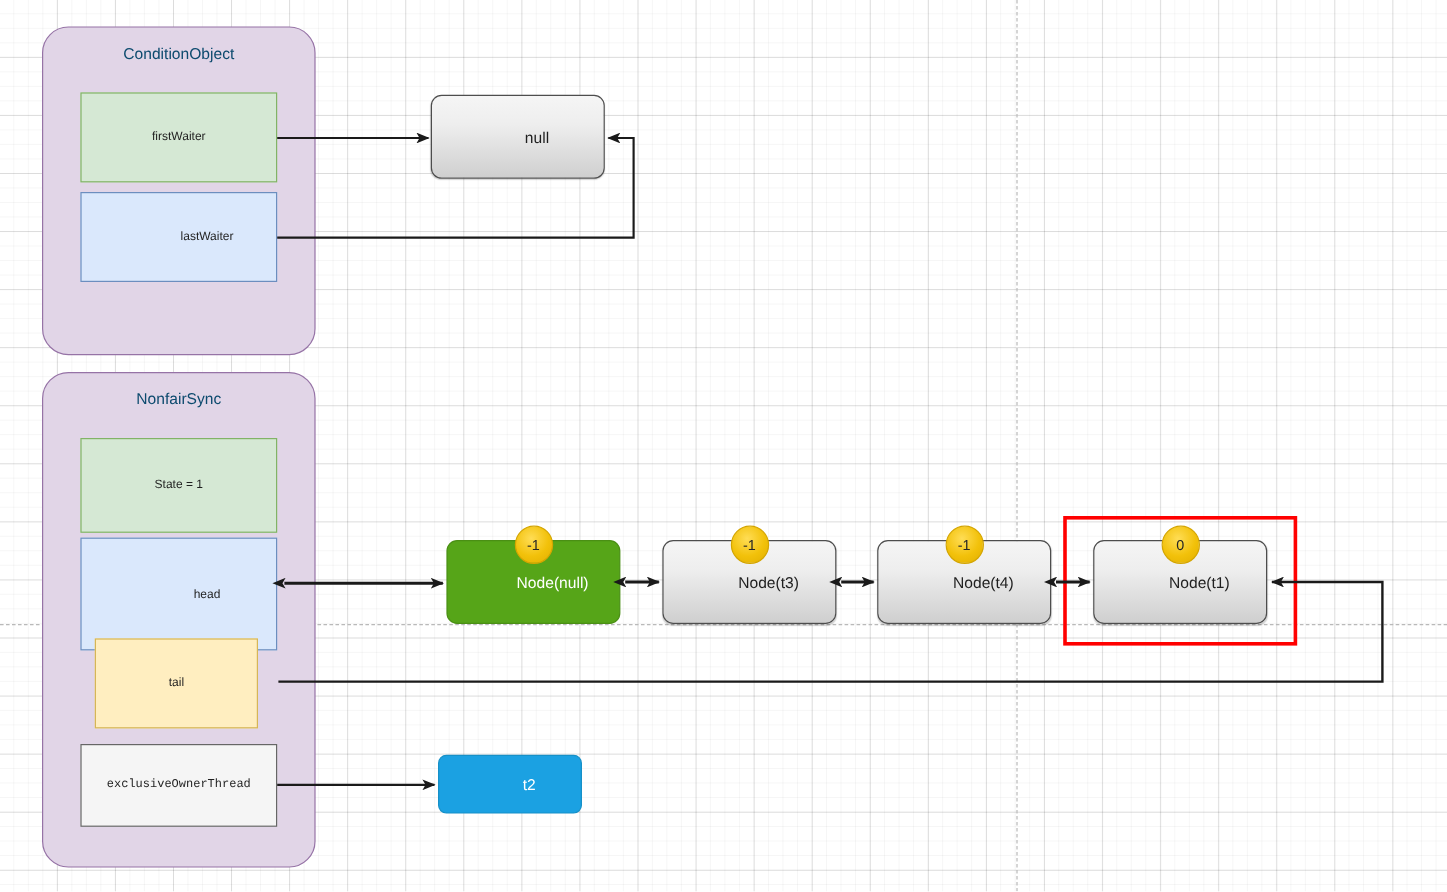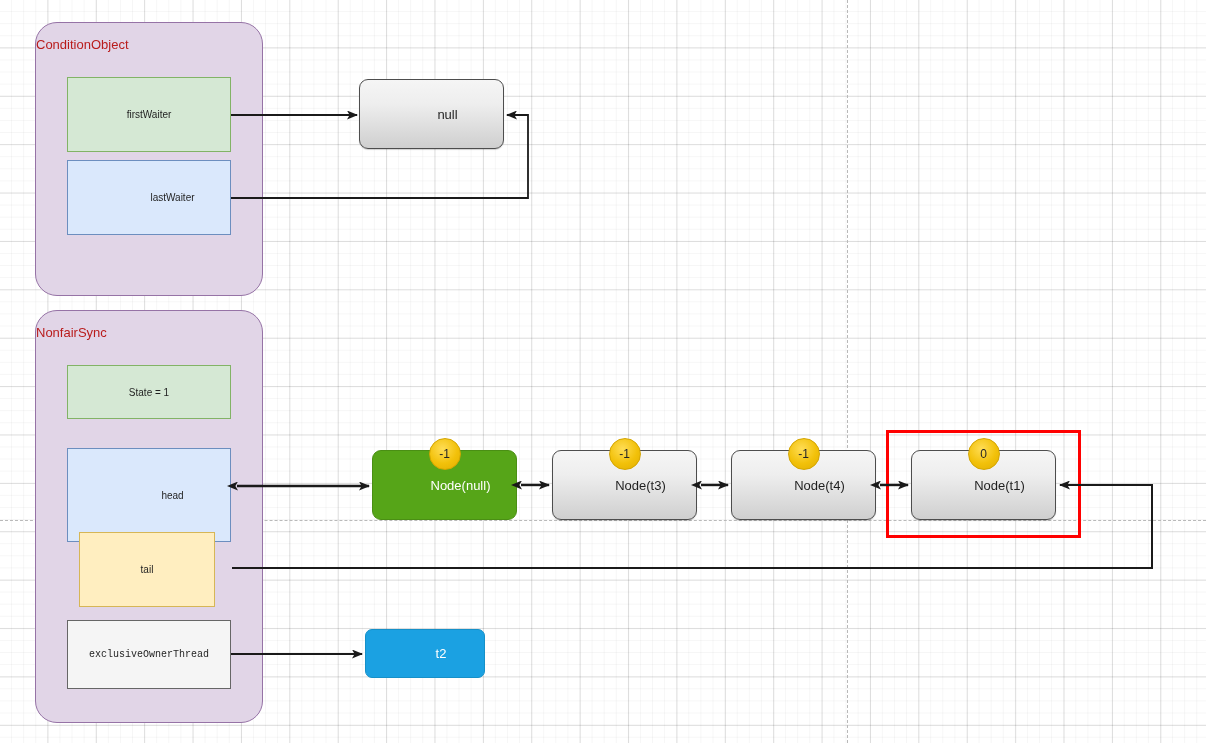--- a/index.html
+++ b/index.html
@@ -42,22 +42,23 @@
     position: absolute;
     background: #e1d5e7;
     border: 1px solid #9673a6;
     border-radius: 22px;
     box-sizing: border-box;
   }
   .panel-title {
     position: absolute;
     left: 0;
     right: 0;
+    text-align: center;
     font-size: 13px;
-    color: #b91c1c;
+    color: #0c4a6e;
   }
   .field {
     position: absolute;
     box-sizing: border-box;
     display: flex;
     align-items: center;
     justify-content: center;
     font-size: 10px;
     color: #1f1f1f;
   }
@@ -139,21 +140,21 @@
   <div class="field green" style="left:67px; top:77px; width:164px; height:75px;">
     <span>firstWaiter</span>
   </div>
   <div class="field blue" style="left:67px; top:160px; width:164px; height:75px;">
     <span>lastWaiter</span>
   </div>
 
   <div class="panel" style="left:35px; top:310px; width:228px; height:413px;">
     <div class="panel-title" style="top:14px;">NonfairSync</div>
   </div>
-  <div class="field green" style="left:67px; top:365px; width:164px; height:54px;">
+  <div class="field green" style="left:67px; top:365px; width:164px; height:79px;">
     <span>State = 1</span>
   </div>
   <div class="field blue" style="left:67px; top:448px; width:164px; height:94px;text-align:center;">
     <span>head</span>
   </div>
   <div class="field amber" style="left:79px; top:532px; width:136px; height:75px;">
     <span>tail</span>
   </div>
   <div class="field white" style="left:67px; top:620px; width:164px; height:69px;">
     <span>exclusiveOwnerThread</span>

